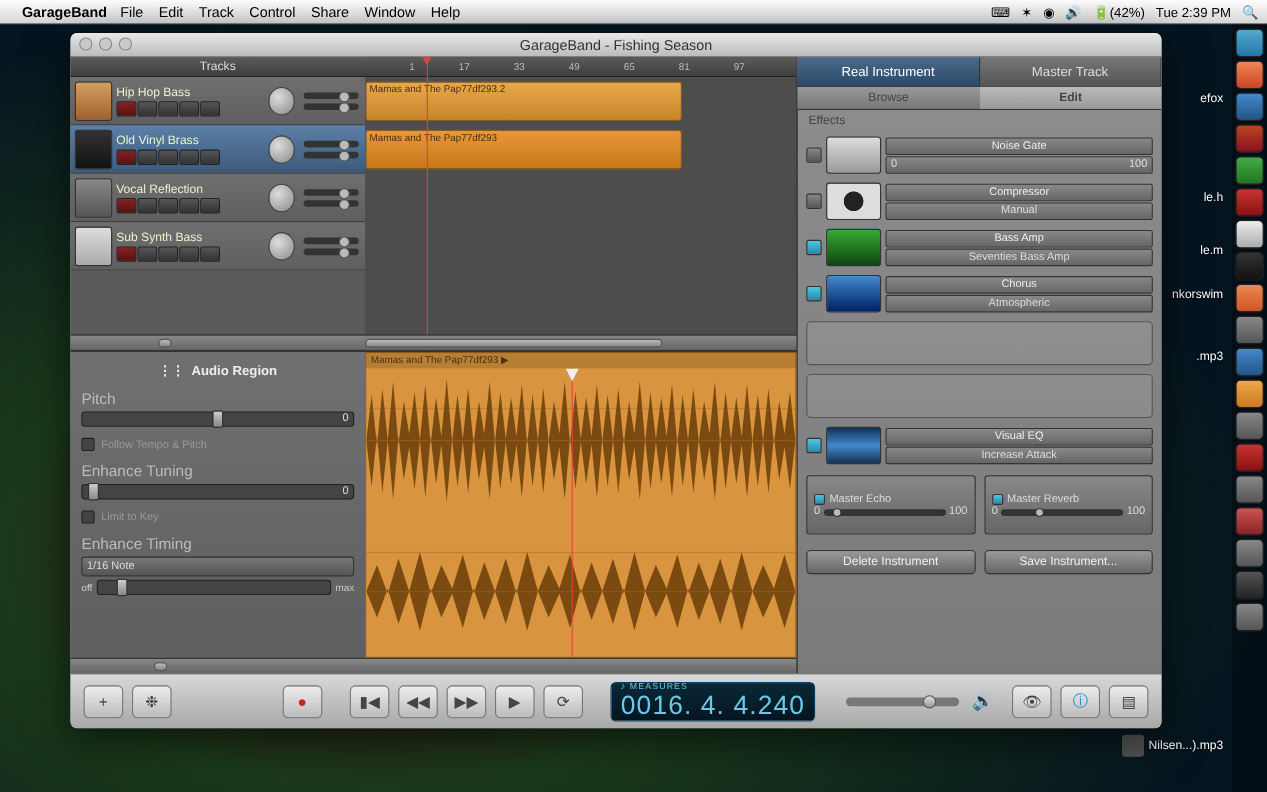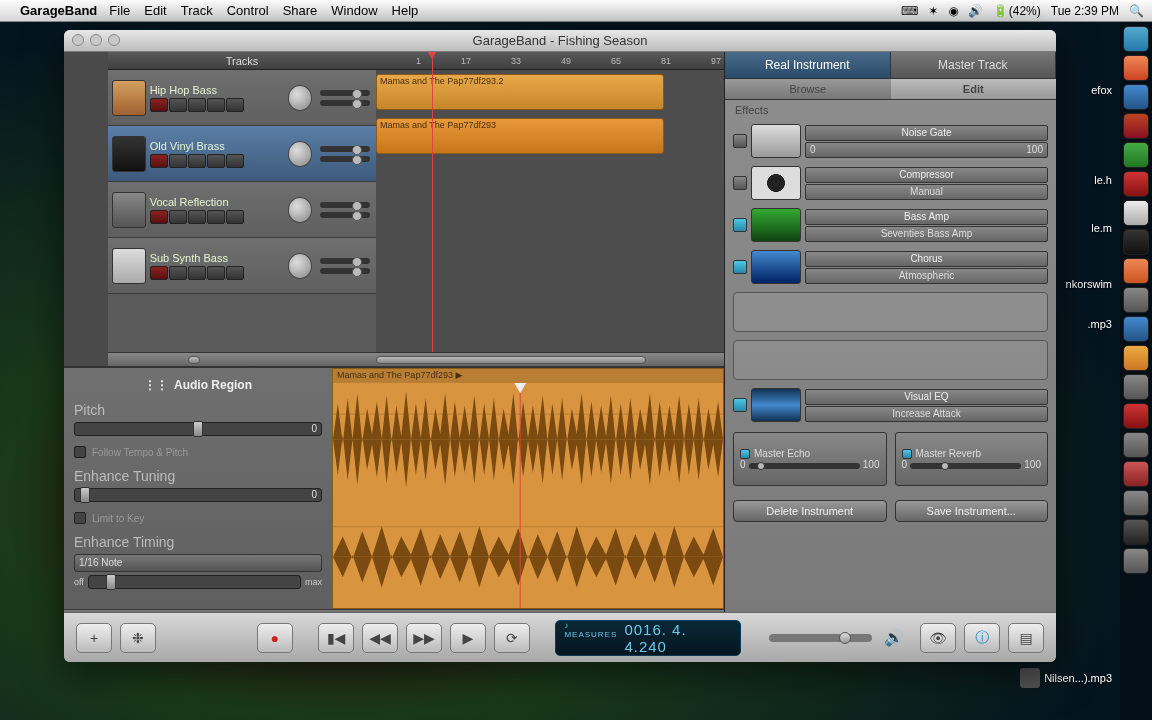--- a/index.html
+++ b/index.html
@@ -19,21 +19,21 @@
 .traffic { position:absolute; left:8px; top:4px; display:flex; gap:6px; }
 .traffic span { width:12px; height:12px; border-radius:50%; background:#c9c9c9; border:1px solid #888; }
 
 .main-area { flex:1; display:flex; background:#4a4a4a; overflow:hidden; }
 .left-col { width:660px; display:flex; flex-direction:column; }
 .right-col { flex:1; background: linear-gradient(#8e8e8e,#7a7a7a); border-left:1px solid #222; display:flex; flex-direction:column; }
 
 
 .tracks-header { height:18px; background:linear-gradient(#5a5a5a,#3f3f3f); color:#ddd; font-size:11px; display:flex; align-items:center; justify-content:center; border-bottom:1px solid #222; }
 .track-list { background:#6a6a6a; }
-.track-row { height:56px; display:flex; align-items:center; border-bottom:1px solid #3a3a3a; background:linear-gradient(#6f6f6f,#5f5f5f); }
+.track-row { height:44px; display:flex; align-items:center; border-bottom:1px solid #3a3a3a; background:linear-gradient(#6f6f6f,#5f5f5f); }
 .track-row.selected { background:linear-gradient(#5b7fa8,#3d5a7a); }
 .track-icon { width:36px; height:36px; margin:0 4px; background:linear-gradient(#ccc,#888); border:1px solid #333; border-radius:3px; }
 .track-info { flex:0 0 130px; display:flex; flex-direction:column; gap:2px; }
 .track-name { color:#e8f3d0; font-size:11px; }
 .track-controls { display:flex; gap:1px; }
 .track-btn { width:18px; height:14px; background:linear-gradient(#555,#333); border:1px solid #222; border-radius:2px; }
 .track-btn.rec { background:linear-gradient(#8a2020,#5a1010); }
 .knob { width:26px; height:26px; border-radius:50%; background:radial-gradient(circle at 35% 35%,#ddd,#888); border:1px solid #444; margin:0 8px; }
 .slider-group { display:flex; flex-direction:column; gap:4px; margin-right:6px; }
 .mini-slider { width:50px; height:6px; background:#333; border-radius:3px; position:relative; }
@@ -90,23 +90,23 @@
 .master-box { flex:1; background:linear-gradient(#888,#666); border:1px solid #333; border-radius:3px; padding:15px 6px; font-size:10px; color:#ddd; }
 .master-slider { height:6px; background:#333; border-radius:3px; margin-top:3px; position:relative; }
 .master-slider .thumb{position:absolute;width:8px;height:8px;background:#bbb;border-radius:50%;top:-1px;border:1px solid #333;}
 .panel-buttons { display:flex; gap:8px; margin:8px; }
 .panel-btn { flex:1; height:22px; background:linear-gradient(#999,#666); border:1px solid #333; border-radius:4px; font-size:11px; color:#eee; display:flex; align-items:center; justify-content:center; }
 
 
 .transport { height:50px; background:linear-gradient(#d8d8d8,#a8a8a8); border-top:1px solid #666; display:flex; align-items:center; padding:0 12px; gap:8px; }
 .tbtn { width:38px; height:30px; background:linear-gradient(#eee,#bbb); border:1px solid #777; border-radius:5px; display:flex; align-items:center; justify-content:center; font-size:14px; color:#444; }
 .tbtn.rec-btn { color:#c22; }
-.lcd { width:196px; height:36px; background:linear-gradient(#0a2838,#051520); border:1px solid #0a3a5a; border-radius:5px; color:#6ac8e8; display:flex; justify-content:center; padding:0 8px; font-family:"Courier New",monospace; }
+.lcd { width:196px; height:36px; background:linear-gradient(#0a2838,#051520); border:1px solid #0a3a5a; border-radius:5px; color:#6ac8e8; display:flex; flex-direction:column; justify-content:center; padding:0 8px; font-family:"Courier New",monospace; }
 .lcd .lcd-label{font-size:8px;letter-spacing:1px;}
-.lcd .lcd-value{font-size:15px;letter-spacing:1px;}
+.lcd .lcd-value{font-size:24px;letter-spacing:1px;}
 .vol-slider { width:110px; height:8px; background:#777; border-radius:4px; position:relative; }
 .vol-slider .thumb{position:absolute;width:12px;height:12px;background:linear-gradient(#ddd,#999);border-radius:50%;top:-2px;left:70px;border:1px solid #555;}
 .transport .spacer{flex:1;}
 
 
 .dock { position:absolute; right:0; top:22px; width:32px; bottom:0; background:rgba(0,0,0,.3); display:flex; flex-direction:column; align-items:center; padding-top:4px; gap:3px; }
 .dock-icon { width:26px; height:26px; border-radius:5px; background:linear-gradient(#666,#333); border:1px solid #222; }
 .desktop-file { position:absolute; right:40px; color:#fff; font-size:11px; text-shadow:0 1px 2px #000; display:flex; align-items:center; gap:4px;}
 .file-icon{width:20px;height:20px;background:#555;border-radius:3px;}
 
@@ -137,21 +137,21 @@
 
 <div class="desktop-file" style="top:84px">
     <span>efox</span>
   </div>
 <div class="desktop-file" style="top:174px">
     <span>le.h</span>
   </div>
 <div class="desktop-file" style="top:222px">
     <span>le.m</span>
   </div>
-<div class="desktop-file" style="top:278px">
+<div class="desktop-file" style="top:262px">
     <span>nkorswim</span>
   </div>
 <div class="desktop-file" style="top:318px">
     <span>.mp3</span>
   </div>
 <div class="desktop-file" style="top:668px">
     <span class="file-icon"></span>
     <span>Nilsen...).mp3</span>
   </div>
 
@@ -183,21 +183,21 @@
       <span></span>
       <span></span>
       <span></span>
     </div>
     <span>GarageBand - Fishing Season</span>
   </div>
 
   <div class="main-area">
     <div class="left-col">
 
-      <div class="timeline-wrap" style="flex:0 0 266px;margin-left:44px;">
+      <div class="timeline-wrap" style="flex:0 0 266px;">
         <div class="tracks-pane">
           <div class="tracks-header">Tracks</div>
           <div class="track-list">
             <div class="track-row">
               <div class="track-icon" style="background:linear-gradient(#d4a060,#a06030)"></div>
               <div class="track-info">
                 <div class="track-name">Hip Hop Bass</div>
                 <div class="track-controls">
                   <div class="track-btn rec"></div>
                   <div class="track-btn"></div>

